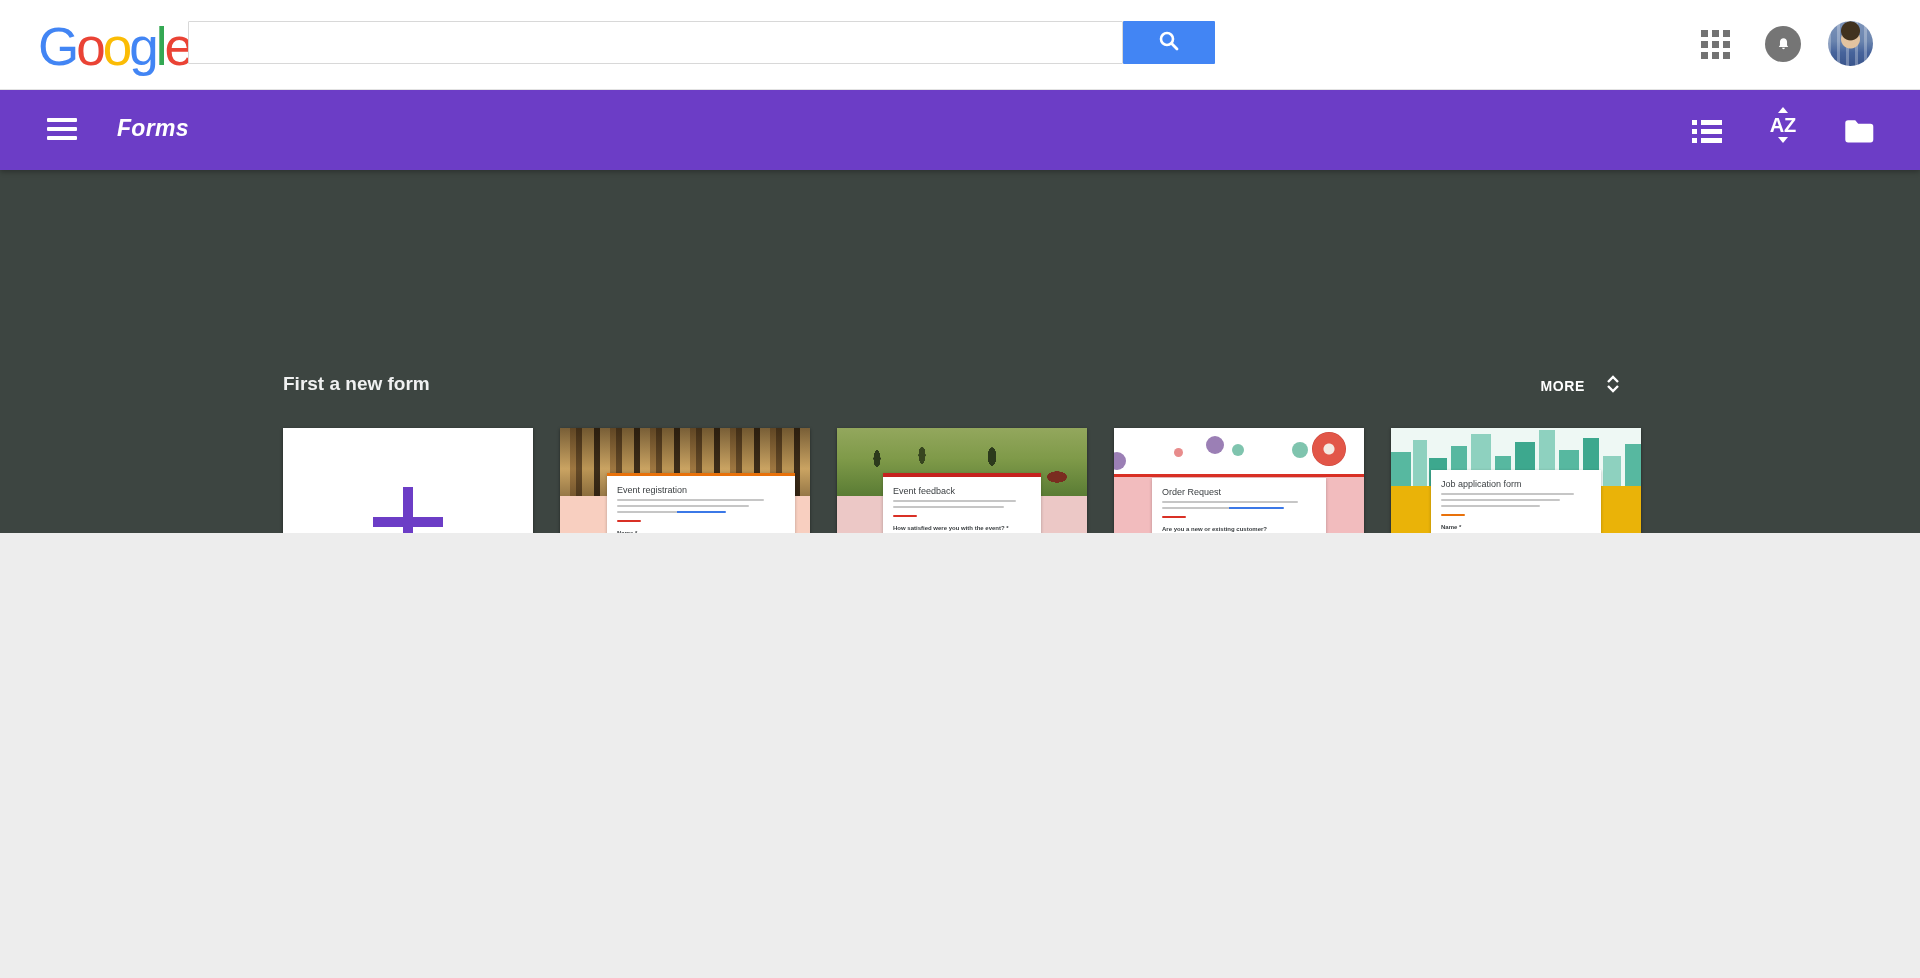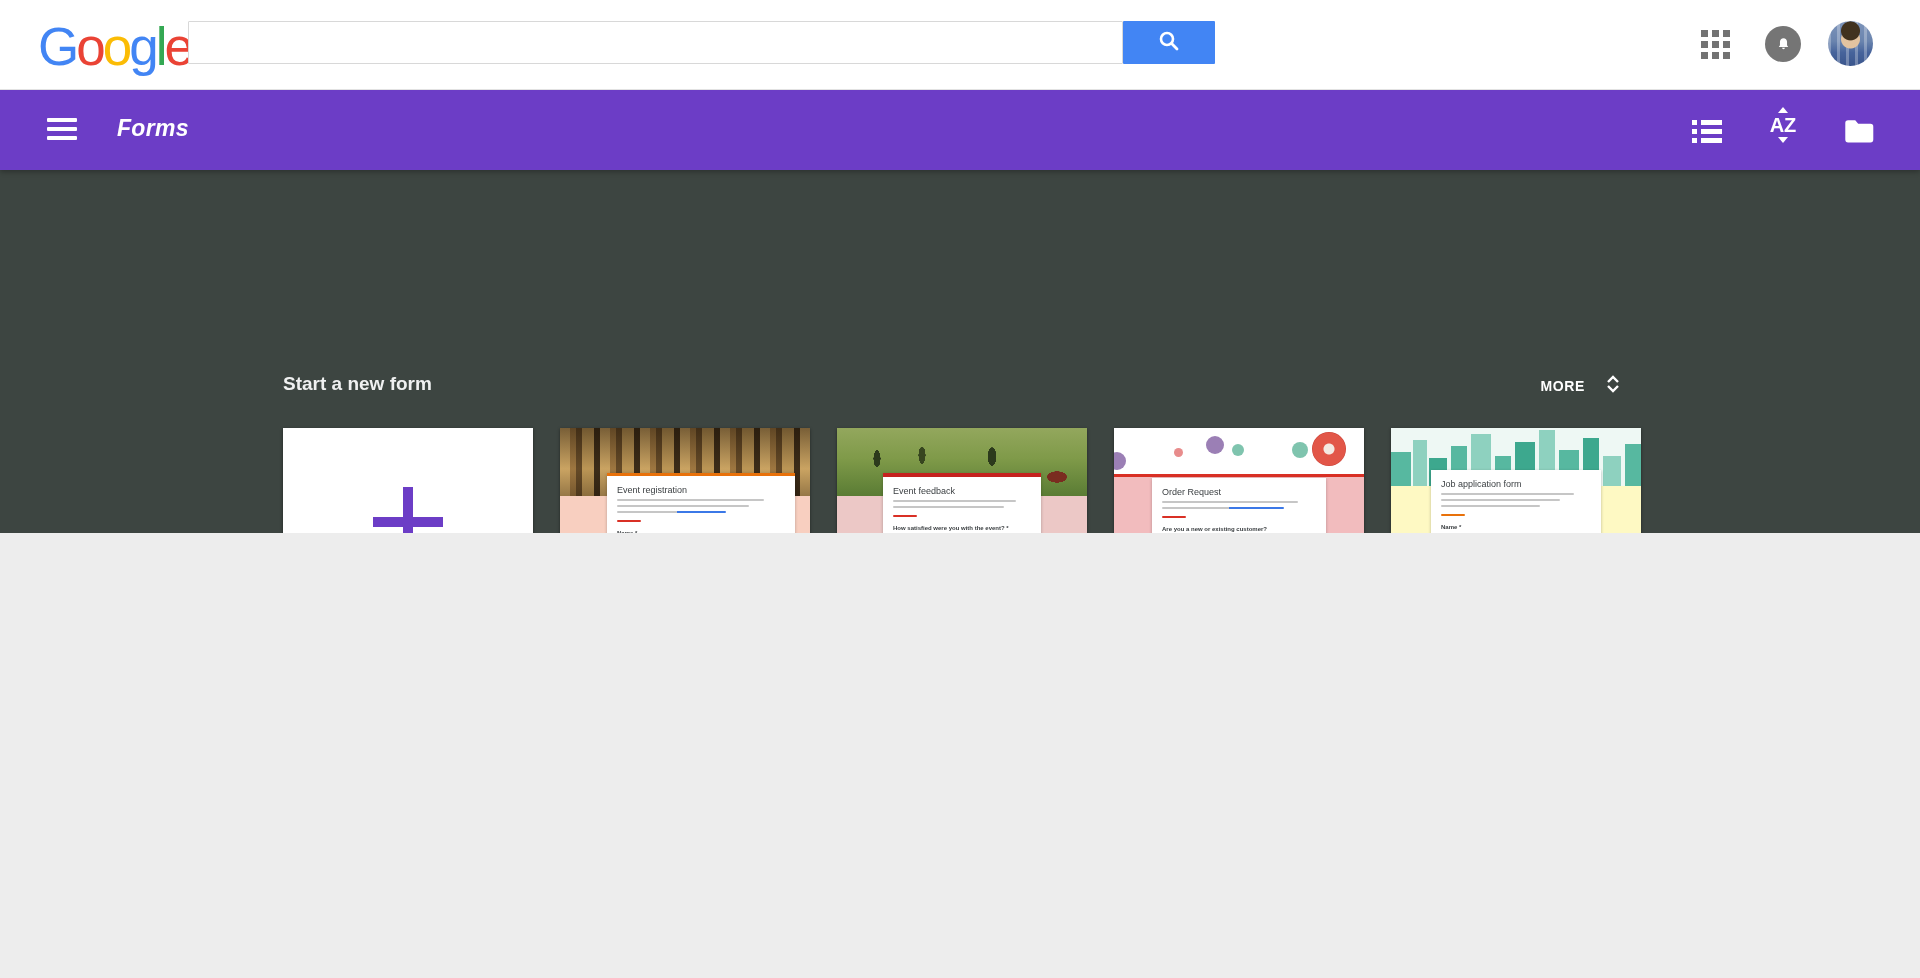--- a/index.html
+++ b/index.html
@@ -103,21 +103,21 @@
   .fl1 { right:18px; top:4px; width:34px; height:34px; background:radial-gradient(circle,#f4e9e2 0 5px,#e25648 6px 16px,#c8392e 17px); }
   .fl2 { right:56px; top:14px; width:16px; height:16px; background:#7fc4ae; }
   .fl3 { left:92px; top:8px; width:18px; height:18px; background:#9b7fb5; }
   .fl4 { left:118px; top:16px; width:12px; height:12px; background:#7fc4ae; }
   .fl5 { left:-6px; top:24px; width:18px; height:18px; background:#9b7fb5; }
   .fl6 { left:60px; top:20px; width:9px; height:9px; background:#e88c8c; }
   .of .redline { position:absolute; top:46px; left:0; width:100%; height:3px; background:#d93025; }
   .of .sheet { left:38px; top:50px; width:174px; bottom:0; }
 
   
-  .ja { background:#fef9c3; }
+  .ja { background:#eab308; }
   .ja .sky { position:absolute; top:0; left:0; width:100%; height:58px; background:#eef8f4; }
   .ja .sky i { position:absolute; bottom:0; }
   .ja .sky i:nth-child(1){left:0;width:20px;height:34px;background:#57b8a0;}
   .ja .sky i:nth-child(2){left:22px;width:14px;height:46px;background:#8ed1bf;}
   .ja .sky i:nth-child(3){left:38px;width:18px;height:28px;background:#3da88e;}
   .ja .sky i:nth-child(4){left:60px;width:16px;height:40px;background:#57b8a0;}
   .ja .sky i:nth-child(5){left:80px;width:20px;height:52px;background:#8ed1bf;}
   .ja .sky i:nth-child(6){left:104px;width:16px;height:30px;background:#57b8a0;}
   .ja .sky i:nth-child(7){left:124px;width:20px;height:44px;background:#3da88e;}
   .ja .sky i:nth-child(8){left:148px;width:16px;height:56px;background:#8ed1bf;}
@@ -188,21 +188,21 @@
       <span class="sort-tri-dn"></span>
     </div>
     <div class="appbar-icon icon-folder">
       <svg width="30" height="24" viewBox="0 0 26 21">
           <path fill="#fff" d="M1 3.5A2.5 2.5 0 013.5 1h6.2l2.6 3.2H23A2.5 2.5 0 0125.5 6.7v11.3a2.5 2.5 0 01-2.5 2.5H3.5A2.5 2.5 0 011 18V3.5z"></path>
         </svg>
     </div>
   </div>
 
   <div class="dark-section">
-    <div class="templates-title">Start a new form</div>
+    <div class="templates-title">First a new form</div>
     <div class="more-btn">
       <span class="more-label">MORE</span>
       <span>
         <svg width="14" height="20" viewBox="0 0 14 20">
             <polyline points="2,8 7,3 12,8" fill="none" stroke="#fff" stroke-width="2.4"></polyline>
             <polyline points="2,12 7,17 12,12" fill="none" stroke="#fff" stroke-width="2.4"></polyline>
           </svg>
       </span>
     </div>
 

